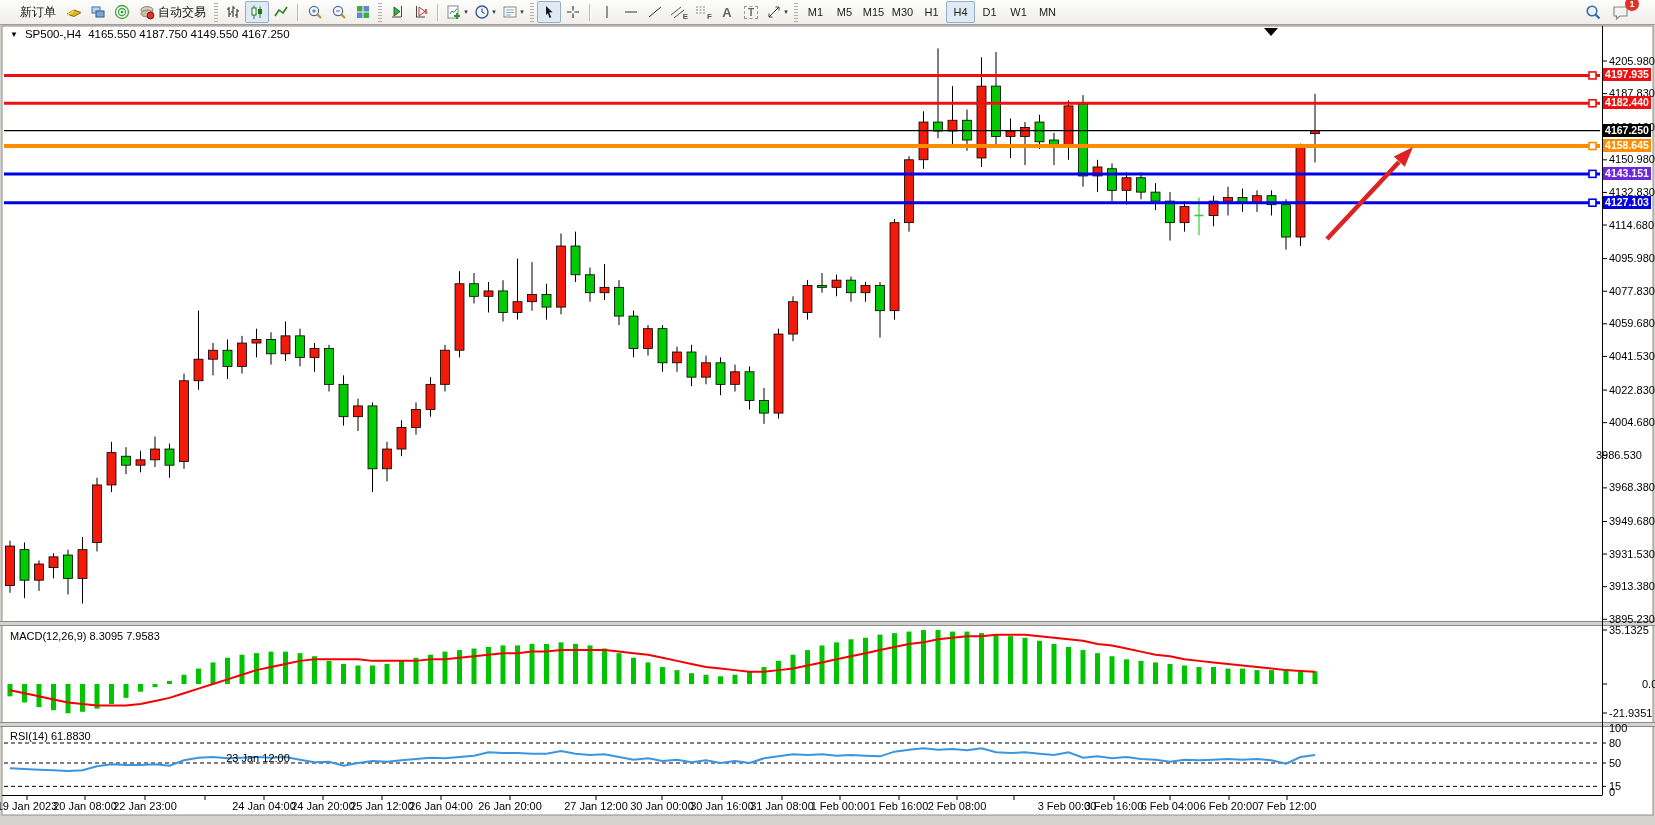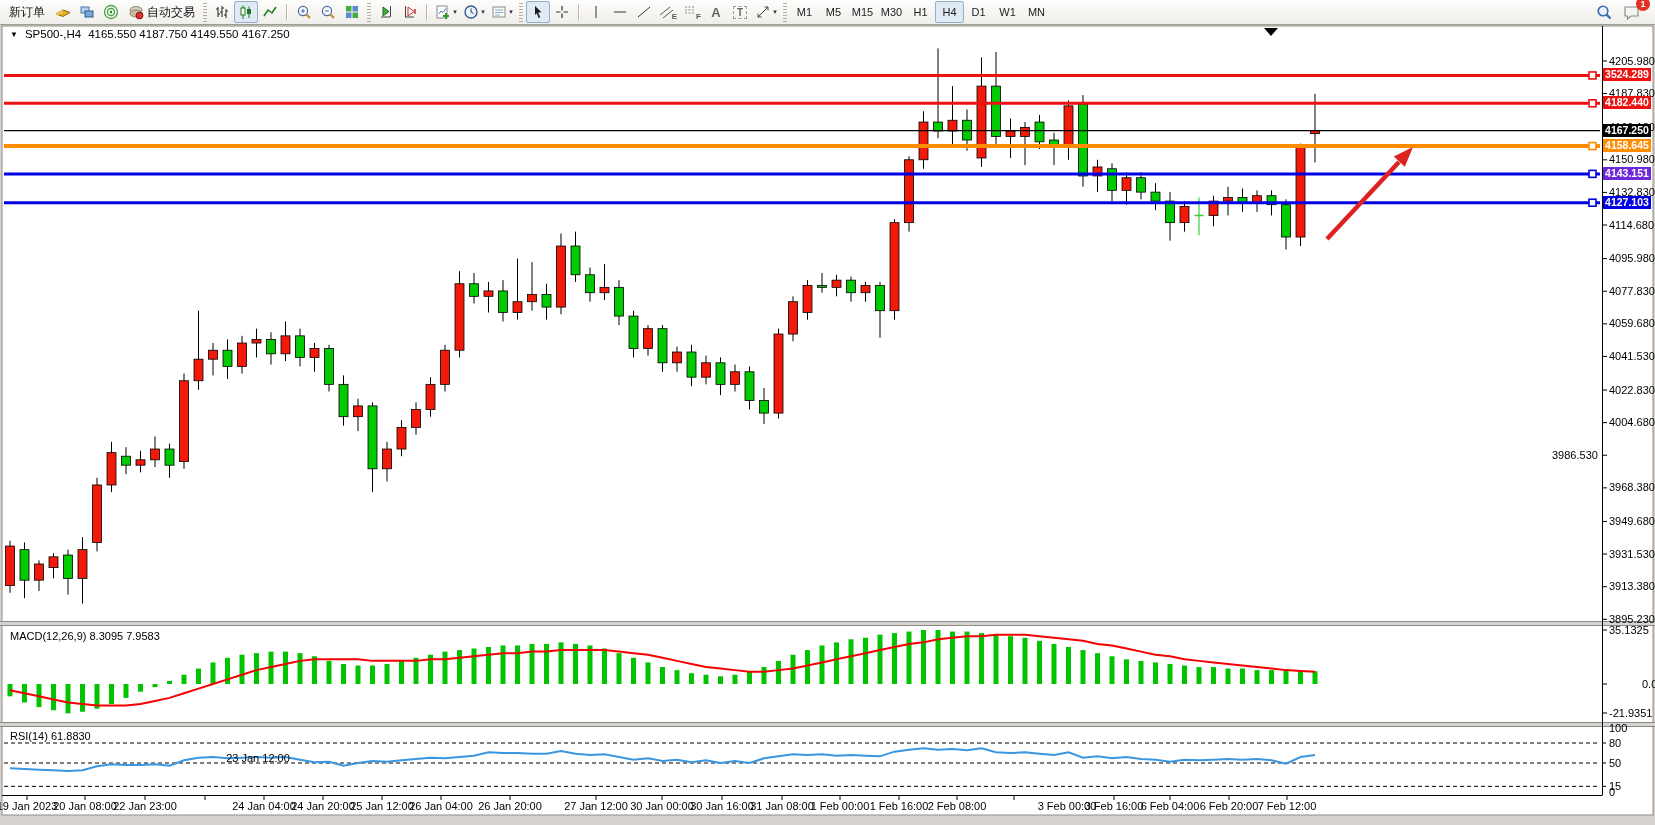--- a/index.html
+++ b/index.html
@@ -1,20 +1,20 @@
 <!DOCTYPE html>
 <html><head>
 <meta charset="utf-8">
 <style>
   html,body{margin:0;padding:0;background:#d6d3ce;font-family:"Liberation Sans","DejaVu Sans",sans-serif;}
   .screen{position:relative;width:1655px;height:825px;overflow:hidden;background:#d6d3ce;}
   
   .toolbar{position:absolute;left:0;top:0;width:1655px;height:25px;z-index:10;
     background:linear-gradient(#fdfdfc,#f0eeea);border-bottom:1px solid #a19d95;
-    display:flex;align-items:center;padding:0 3px;box-sizing:border-box;}
+    display:flex;align-items:center;padding:0 14px;box-sizing:border-box;}
   .tb-btn{min-width:22px;height:20px;display:inline-flex;align-items:center;justify-content:center;
     border:1px solid transparent;border-radius:2px;cursor:default;}
   .tb-btn.pressed{border-color:#93aec7;background:#dfeaf4;}
   .tb-text{font-size:12px;color:#111;padding:0 5px;height:20px;display:inline-flex;align-items:center;}
   .sep{width:1px;height:17px;background:#bdb9b1;border-right:1px solid #fff;margin:0 4px;}
   .grip{width:4px;height:19px;margin:0 3px;background:repeating-linear-gradient(180deg,#b3afa7 0 1px,transparent 1px 3px);}
   .caret{font-size:7px;color:#333;margin-left:2px;}
   .tf{font-size:11px;color:#222;min-width:27px;}
   .tool-letter{font-size:11px;color:#555;font-weight:bold;}
   .right-group{margin-left:auto;display:flex;align-items:center;gap:4px;}
@@ -615,21 +615,21 @@
       <div class="lbl" style="left: 1609px; top: 120.705px;">4169.130</div>
       <div class="lbl" style="left: 1609px; top: 153.313px;">4150.980</div>
       <div class="lbl" style="left: 1609px; top: 185.921px;">4132.830</div>
       <div class="lbl" style="left: 1609px; top: 218.53px;">4114.680</div>
       <div class="lbl" style="left: 1609px; top: 252.126px;">4095.980</div>
       <div class="lbl" style="left: 1609px; top: 284.734px;">4077.830</div>
       <div class="lbl" style="left: 1609px; top: 317.343px;">4059.680</div>
       <div class="lbl" style="left: 1609px; top: 349.951px;">4041.530</div>
       <div class="lbl" style="left: 1609px; top: 383.547px;">4022.830</div>
       <div class="lbl" style="left: 1609px; top: 416.156px;">4004.680</div>
-      <div class="lbl" style="left: 1552px; top: 448.764px;">3986.530</div>
+      <div class="lbl" style="left: 1596px; top: 448.764px;">3986.530</div>
       <div class="lbl" style="left: 1609px; top: 481.372px;">3968.380</div>
       <div class="lbl" style="left: 1609px; top: 514.969px;">3949.680</div>
       <div class="lbl" style="left: 1609px; top: 547.577px;">3931.530</div>
       <div class="lbl" style="left: 1609px; top: 580.185px;">3913.380</div>
       <div class="lbl" style="left: 1609px; top: 612.793px;">3895.230</div>
       <div class="lbl" style="left: 1609px; top: 623.5px;">35.1325</div>
       <div class="lbl" style="left: 1609px; top: 677.5px; padding-left: 33px;">0.00</div>
       <div class="lbl" style="left: 1609px; top: 706.5px;">-21.9351</div>
       <div class="lbl" style="left: 1609px; top: 722px;">100</div>
       <div class="lbl" style="left: 1609px; top: 737px;">80</div>
@@ -652,21 +652,21 @@
       <div class="time-lbl" style="left: 840px; top: 800px;">1 Feb 00:00</div>
       <div class="time-lbl" style="left: 899px; top: 800px;">1 Feb 16:00</div>
       <div class="time-lbl" style="left: 957px; top: 800px;">2 Feb 08:00</div>
       <div class="time-lbl" style="left: 1014px; top: 800px; margin-left: 8px;">3 Feb 00:00</div>
       <div class="time-lbl" style="left: 1114px; top: 800px;">3 Feb 16:00</div>
       <div class="time-lbl" style="left: 1170px; top: 800px;">6 Feb 04:00</div>
       <div class="time-lbl" style="left: 1229px; top: 800px;">6 Feb 20:00</div>
       <div class="time-lbl" style="left: 1287px; top: 800px;">7 Feb 12:00</div>
     </div>
   <div id="badges">
-      <div class="badge" style="top: 68.4536px; background: rgb(238, 17, 17);">3524.289</div>
+      <div class="badge" style="top: 68.4536px; background: rgb(238, 17, 17);">4197.935</div>
       <div class="badge" style="top: 96.292px; background: rgb(238, 17, 17);">4182.440</div>
       <div class="badge" style="top: 139.042px; background: rgb(255, 140, 0);">4158.645</div>
       <div class="badge" style="top: 166.879px; background: #6d28d9;">4143.151</div>
       <div class="badge" style="top: 195.71px; background: rgb(0, 0, 230);">4127.103</div>
       <div class="badge" style="top: 123.582px; background: rgb(0, 0, 0);">4167.250</div>
     </div>
 
 </div>
 
 </body></html>

